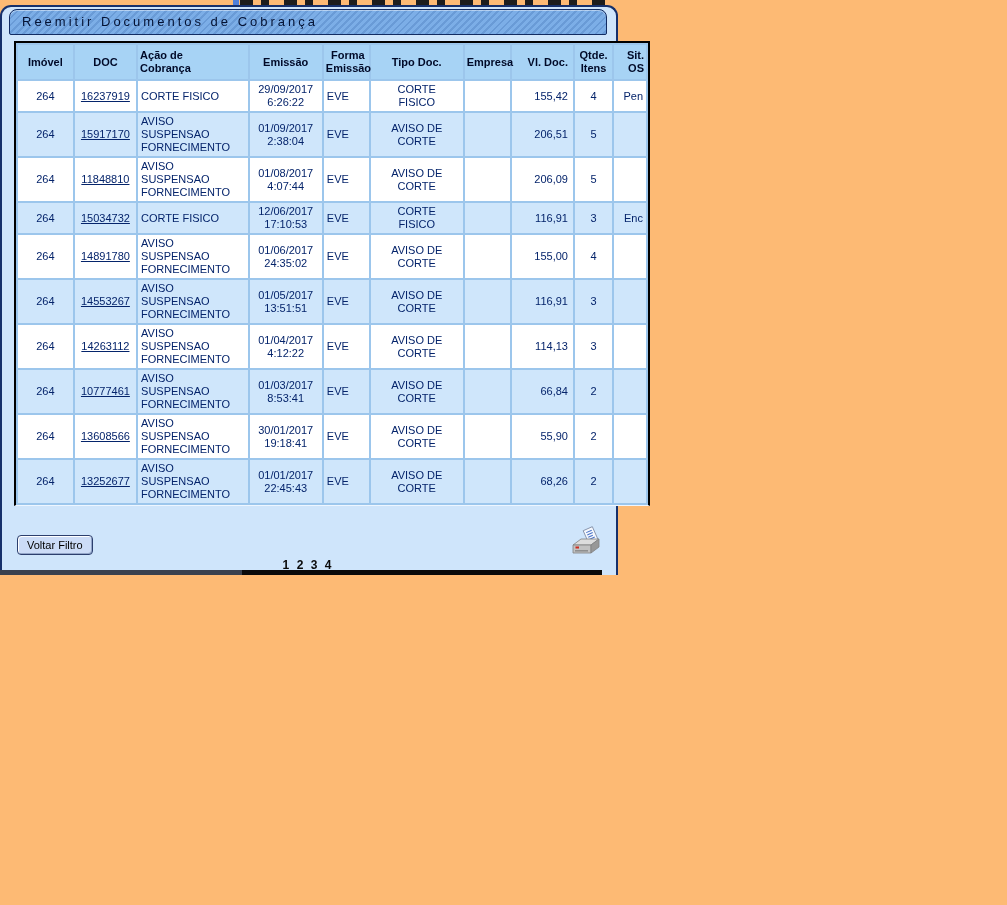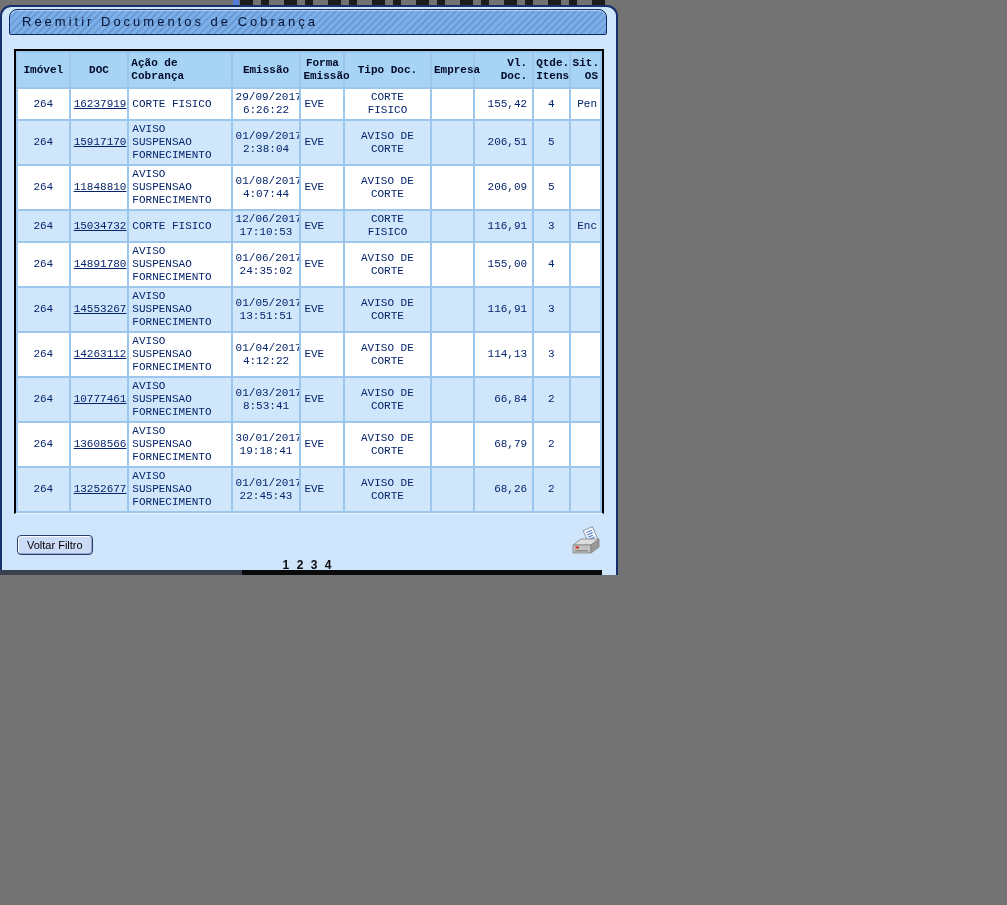--- a/index.html
+++ b/index.html
@@ -1,17 +1,17 @@
 <!DOCTYPE html>
 <html><head>
 <meta charset="utf-8">
 <style>
   * { margin:0; padding:0; box-sizing:border-box; }
   body { background:#ffffff; font-family:"Liberation Sans", sans-serif; }
-  .page { position:relative; width:1007px; height:905px; background:#737373; overflow:hidden; }
+  .page { position:relative; width:1007px; height:905px; background:#fdba74; overflow:hidden; }
 
   
   .clip-strip { position:absolute; left:240px; top:0; width:372px; height:5px;
     background:repeating-linear-gradient(to right,#1d1d1d 0 13px,transparent 13px 21px,#1d1d1d 21px 29px,transparent 29px 44px);
     z-index:5; }
   .clip-glyph { position:absolute; left:233px; top:0; width:6px; height:5px; background:#4f7fd9; z-index:5; }
 
   
   .panel { position:absolute; left:0; top:5px; width:618px; height:570px;
     background:#cfe5fb; border:2px solid #16306b; border-bottom:none;
@@ -21,23 +21,23 @@
     background:#74a9e6;
     background-image:repeating-linear-gradient(135deg, rgba(10,30,80,0.10) 0 2px, rgba(255,255,255,0.06) 2px 5px);
     border:1px solid #122c63; border-radius:8px 8px 2px 2px;
     box-shadow:inset 0 1px 0 rgba(255,255,255,0.45);
     color:#041233; font-size:13px; letter-spacing:3px;
     line-height:24px; padding-left:12px; white-space:nowrap; overflow:hidden; }
 
   .found-label { position:absolute; left:12px; top:36px; font-size:11px; font-weight:bold; color:#04173f;margin-top:24px; }
 
   
-  table.docs { position:absolute; left:12px; top:42px; width:590px;
+  table.docs { position:absolute; left:12px; top:34px; width:636px;
     border-collapse:separate; border-spacing:2px; table-layout:fixed;
-    background:#9cc6ec; border:2px solid #000000; border-bottom:1px solid #eef6ff;font-family:Liberation Mono, monospace; }
+    background:#9cc6ec; border:2px solid #000000; border-bottom:1px solid #eef6ff; }
   th { background:#a7d3f5; color:#000a28; font-size:11px; font-weight:bold;
     line-height:13px; white-space:pre-line; text-align:center; vertical-align:middle;
     height:34px; padding:2px 2px; }
   td { background:#ffffff; color:#05246b; font-size:11px; line-height:13px;
     vertical-align:middle; padding:2px 3px; overflow:hidden; }
   tbody tr:nth-child(even) td { background:#cfe6fb; }
   a.doc-link { color:#05246b; text-decoration:underline; cursor:pointer; }
 
   .col-imovel { width:50px; text-align:center; }
   .col-doc    { width:56px; text-align:center; }
@@ -217,21 +217,21 @@
           <tr>
             <td class="col-imovel">264</td>
             <td class="col-doc"><a class="doc-link">13608566</a></td>
             <td class="col-acao">AVISO SUSPENSAO FORNECIMENTO</td>
             <td class="col-emissao">30/01/2017
 19:18:41</td>
             <td class="col-forma">EVE</td>
             <td class="col-tipo">AVISO DE
 CORTE</td>
             <td class="col-empresa"></td>
-            <td class="col-vl">68,79</td>
+            <td class="col-vl">55,90</td>
             <td class="col-qtde">2</td>
             <td class="col-sit"></td>
           </tr>
           <tr>
             <td class="col-imovel">264</td>
             <td class="col-doc"><a class="doc-link">13252677</a></td>
             <td class="col-acao">AVISO SUSPENSAO FORNECIMENTO</td>
             <td class="col-emissao">01/01/2017
 22:45:43</td>
             <td class="col-forma">EVE</td>

